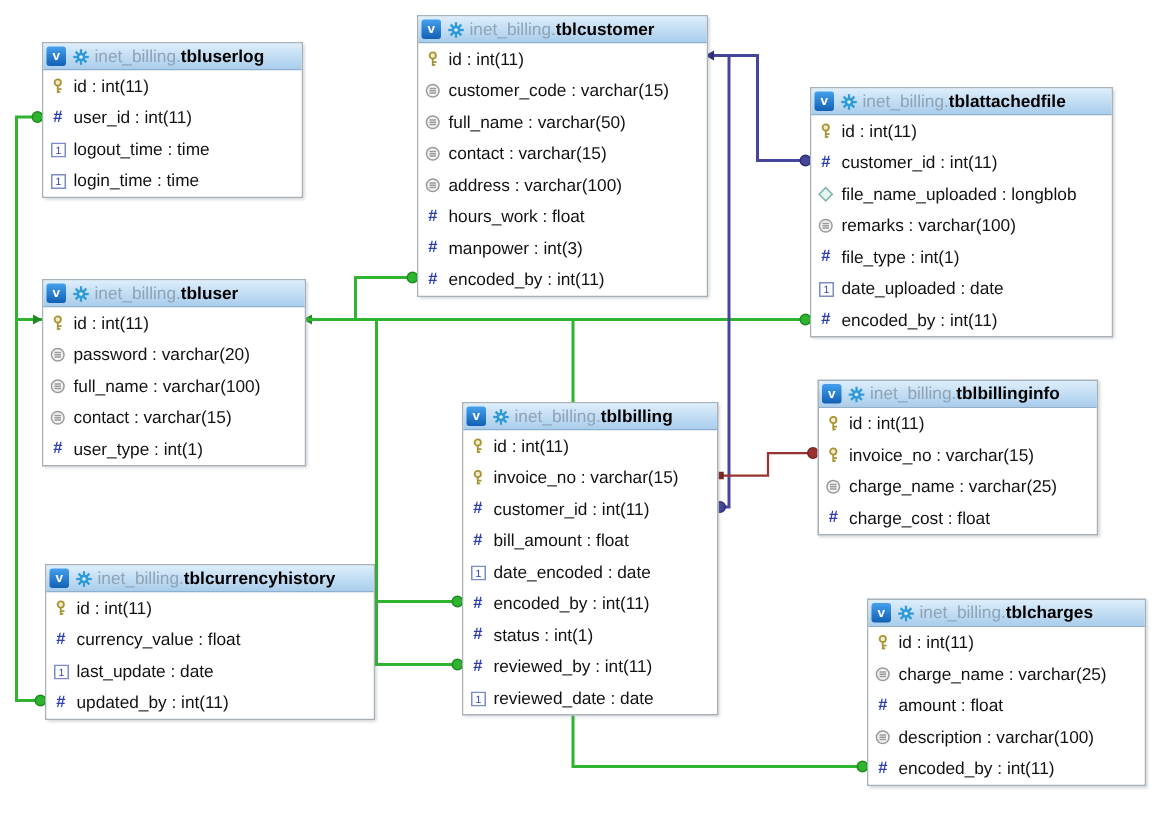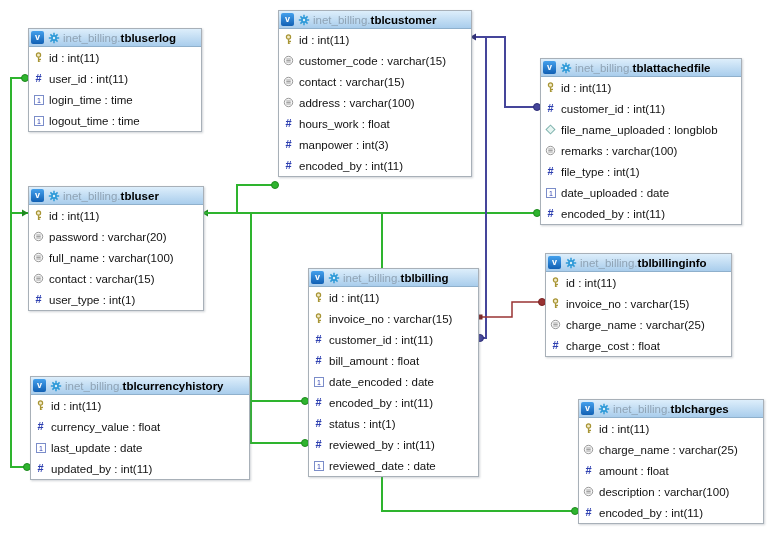--- a/index.html
+++ b/index.html
@@ -85,30 +85,30 @@
           </span>
           <span>user_id : int(11)</span>
         </div>
         <div class="field-row">
           <span class="field-icon">
             <svg width="10" height="10" viewBox="0 0 10 10">
               <rect x="0.5" y="0.5" width="9" height="9" fill="#ffffff" stroke="#7b8dc9"></rect>
               <text x="5" y="7.6" font-size="7" text-anchor="middle" fill="#2d3fb0">1</text>
             </svg>
           </span>
-          <span>login_time : time</span>
+          <span>logout_time : time</span>
         </div>
         <div class="field-row">
           <span class="field-icon">
             <svg width="10" height="10" viewBox="0 0 10 10">
               <rect x="0.5" y="0.5" width="9" height="9" fill="#ffffff" stroke="#7b8dc9"></rect>
               <text x="5" y="7.6" font-size="7" text-anchor="middle" fill="#2d3fb0">1</text>
             </svg>
           </span>
-          <span>logout_time : time</span>
+          <span>login_time : time</span>
         </div>
       </div>
       <div class="dtable" style="left: 278px; top: 10px; width: 192px;">
         <div class="dtable-header">
           <span class="toggle-box">v</span>
           <span class="gear-box">
             <svg width="12" height="12" viewBox="0 0 12 12">
               <g stroke="#2f9ad8" stroke-width="1.5">
                 <line x1="6" y1="0.8" x2="6" y2="11.2"></line>
                 <line x1="0.8" y1="6" x2="11.2" y2="6"></line>
@@ -131,20 +131,29 @@
           <span>id : int(11)</span>
         </div>
         <div class="field-row">
           <span class="field-icon">
             <svg width="11" height="11" viewBox="0 0 11 11">
               <circle cx="5.5" cy="5.5" r="4.2" fill="#f4f4f4" stroke="#9a9a9a"></circle>
               <path d="M3.3 4 H7.7 M3.3 5.5 H7.7 M3.3 7 H7.7" stroke="#9a9a9a" stroke-width="0.9"></path>
             </svg>
           </span>
           <span>customer_code : varchar(15)</span>
+        </div>
+        <div class="field-row">
+          <span class="field-icon">
+            <svg width="11" height="11" viewBox="0 0 11 11">
+              <circle cx="5.5" cy="5.5" r="4.2" fill="#f4f4f4" stroke="#9a9a9a"></circle>
+              <path d="M3.3 4 H7.7 M3.3 5.5 H7.7 M3.3 7 H7.7" stroke="#9a9a9a" stroke-width="0.9"></path>
+            </svg>
+          </span>
+          <span>full_name : varchar(50)</span>
         </div>
         <div class="field-row">
           <span class="field-icon">
             <svg width="11" height="11" viewBox="0 0 11 11">
               <circle cx="5.5" cy="5.5" r="4.2" fill="#f4f4f4" stroke="#9a9a9a"></circle>
               <path d="M3.3 4 H7.7 M3.3 5.5 H7.7 M3.3 7 H7.7" stroke="#9a9a9a" stroke-width="0.9"></path>
             </svg>
           </span>
           <span>contact : varchar(15)</span>
         </div>

